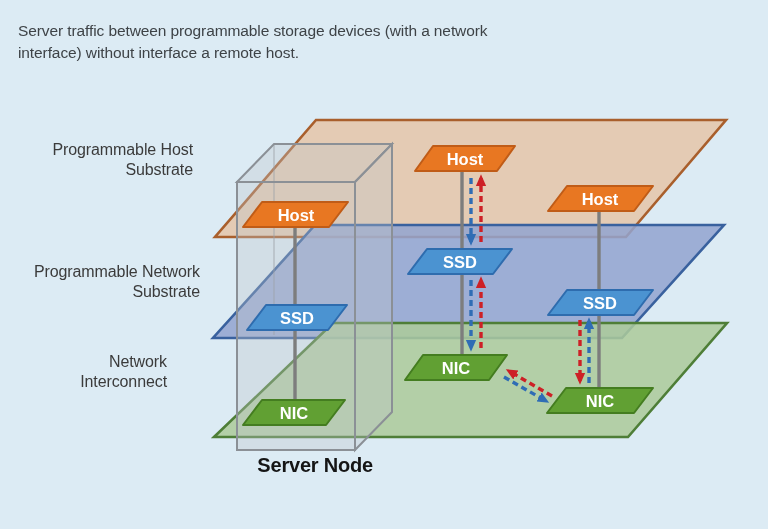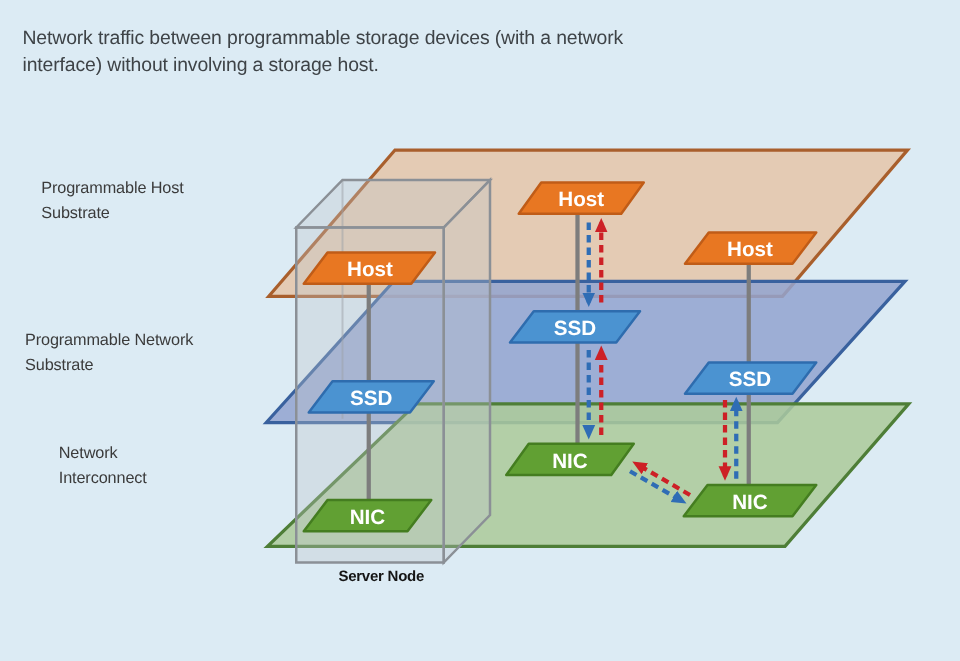--- a/index.html
+++ b/index.html
@@ -6,50 +6,50 @@
   .stage{
     position:relative;width:768px;height:529px;overflow:hidden;
     background:#dcebf4;
     font-family:"Liberation Sans", sans-serif;
   }
   .caption{
     position:absolute;left:18px;top:20px;
     font-size:15.5px;line-height:22px;color:#3e4347;letter-spacing:-0.1px;
   }
   .layer-label{
-    position:absolute;text-align:left;
-    font-size:13px;line-height:20px;color:#3b3b3b;letter-spacing:-0.1px;
+    position:absolute;text-align:right;
+    font-size:16px;line-height:20px;color:#3b3b3b;letter-spacing:-0.1px;
   }
   .label-host{left:33px;top:140px;width:160px;}
   .label-storage{left:20px;top:262px;width:180px;}
   .label-network{left:47px;top:352px;width:120px;}
   .server-label{
-    position:absolute;left:237px;top:454px;width:136px;text-align:center;
-    font-size:12px;font-weight:bold;color:#151515;letter-spacing:-0.2px;
+    position:absolute;left:237px;top:454px;width:136px;text-align:right;
+    font-size:20px;font-weight:bold;color:#151515;letter-spacing:-0.2px;
   }
   svg{position:absolute;left:0;top:0;}
   .node-text{
     font-family:"Liberation Sans", sans-serif;
     font-size:16.5px;font-weight:bold;fill:#ffffff;
     text-anchor:middle;letter-spacing:0px;
   }
   .plane{stroke-width:2.6;}
   .box-face{fill:rgba(190,197,203,0.34);stroke:#8b9096;stroke-width:2;}
   .connector{stroke:#7d7d7d;stroke-width:3.4;fill:none;}
   .node{stroke-width:2;stroke-linejoin:round;}
   .flow{stroke-width:3.4;fill:none;stroke-dasharray:6 4;}
 </style>
 </head>
 <body>
 
 <div class="stage">
 
   <div class="caption">
-    <div>Network traffic between programmable storage devices (with a network</div>
-    <div>interface) without involving a storage host.</div>
+    <div>Server traffic between programmable storage devices (with a network</div>
+    <div>interface) without interface a remote host.</div>
   </div>
 
   <div class="layer-label label-host">Programmable Host Substrate</div>
   <div class="layer-label label-storage">Programmable Network Substrate</div>
   <div class="layer-label label-network">Network Interconnect</div>
 
   <svg width="768" height="529" viewBox="0 0 768 529">
     <defs>
       <marker id="mBlue" markerWidth="3.6" markerHeight="3.6" refX="6.5" refY="5" viewBox="0 0 10 10" orient="auto">
         <path d="M0,0.8 L9.5,5 L0,9.2 Z" fill="#2f6db5"></path>

